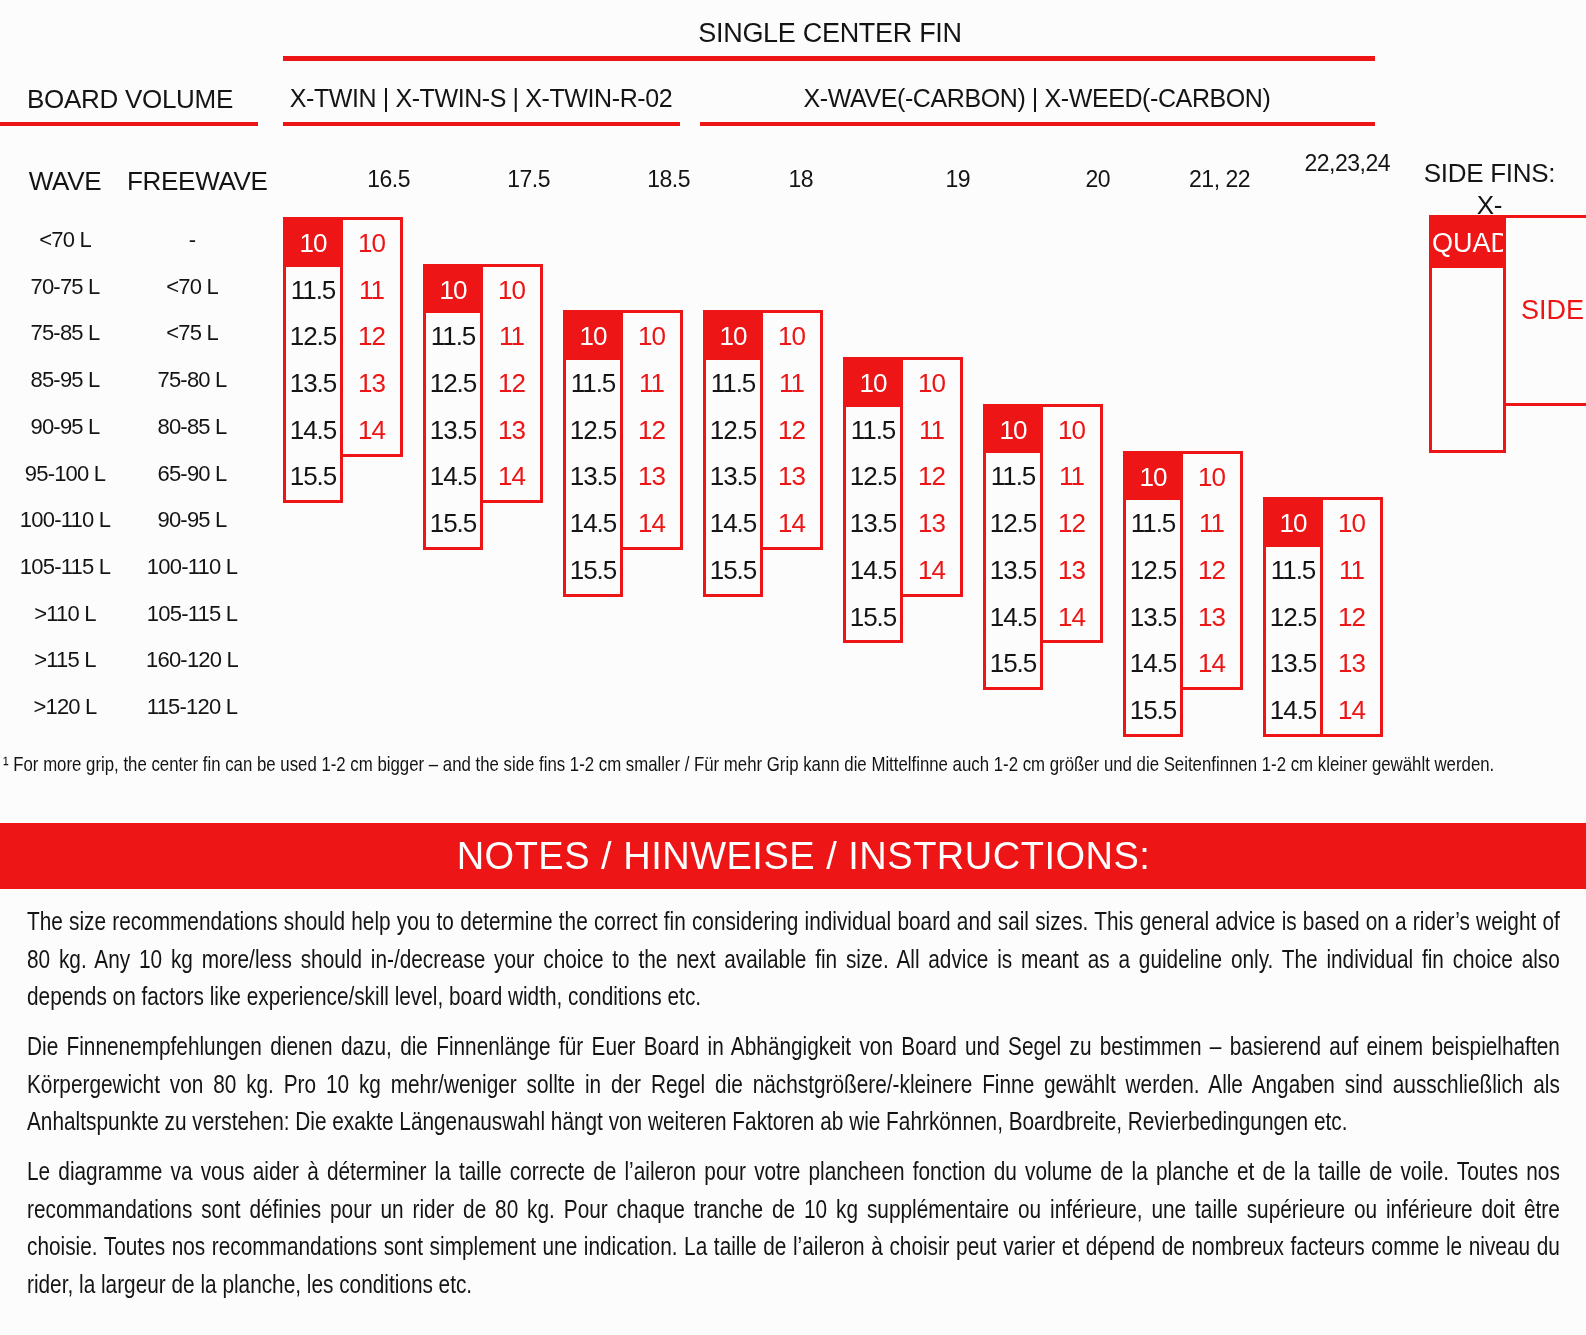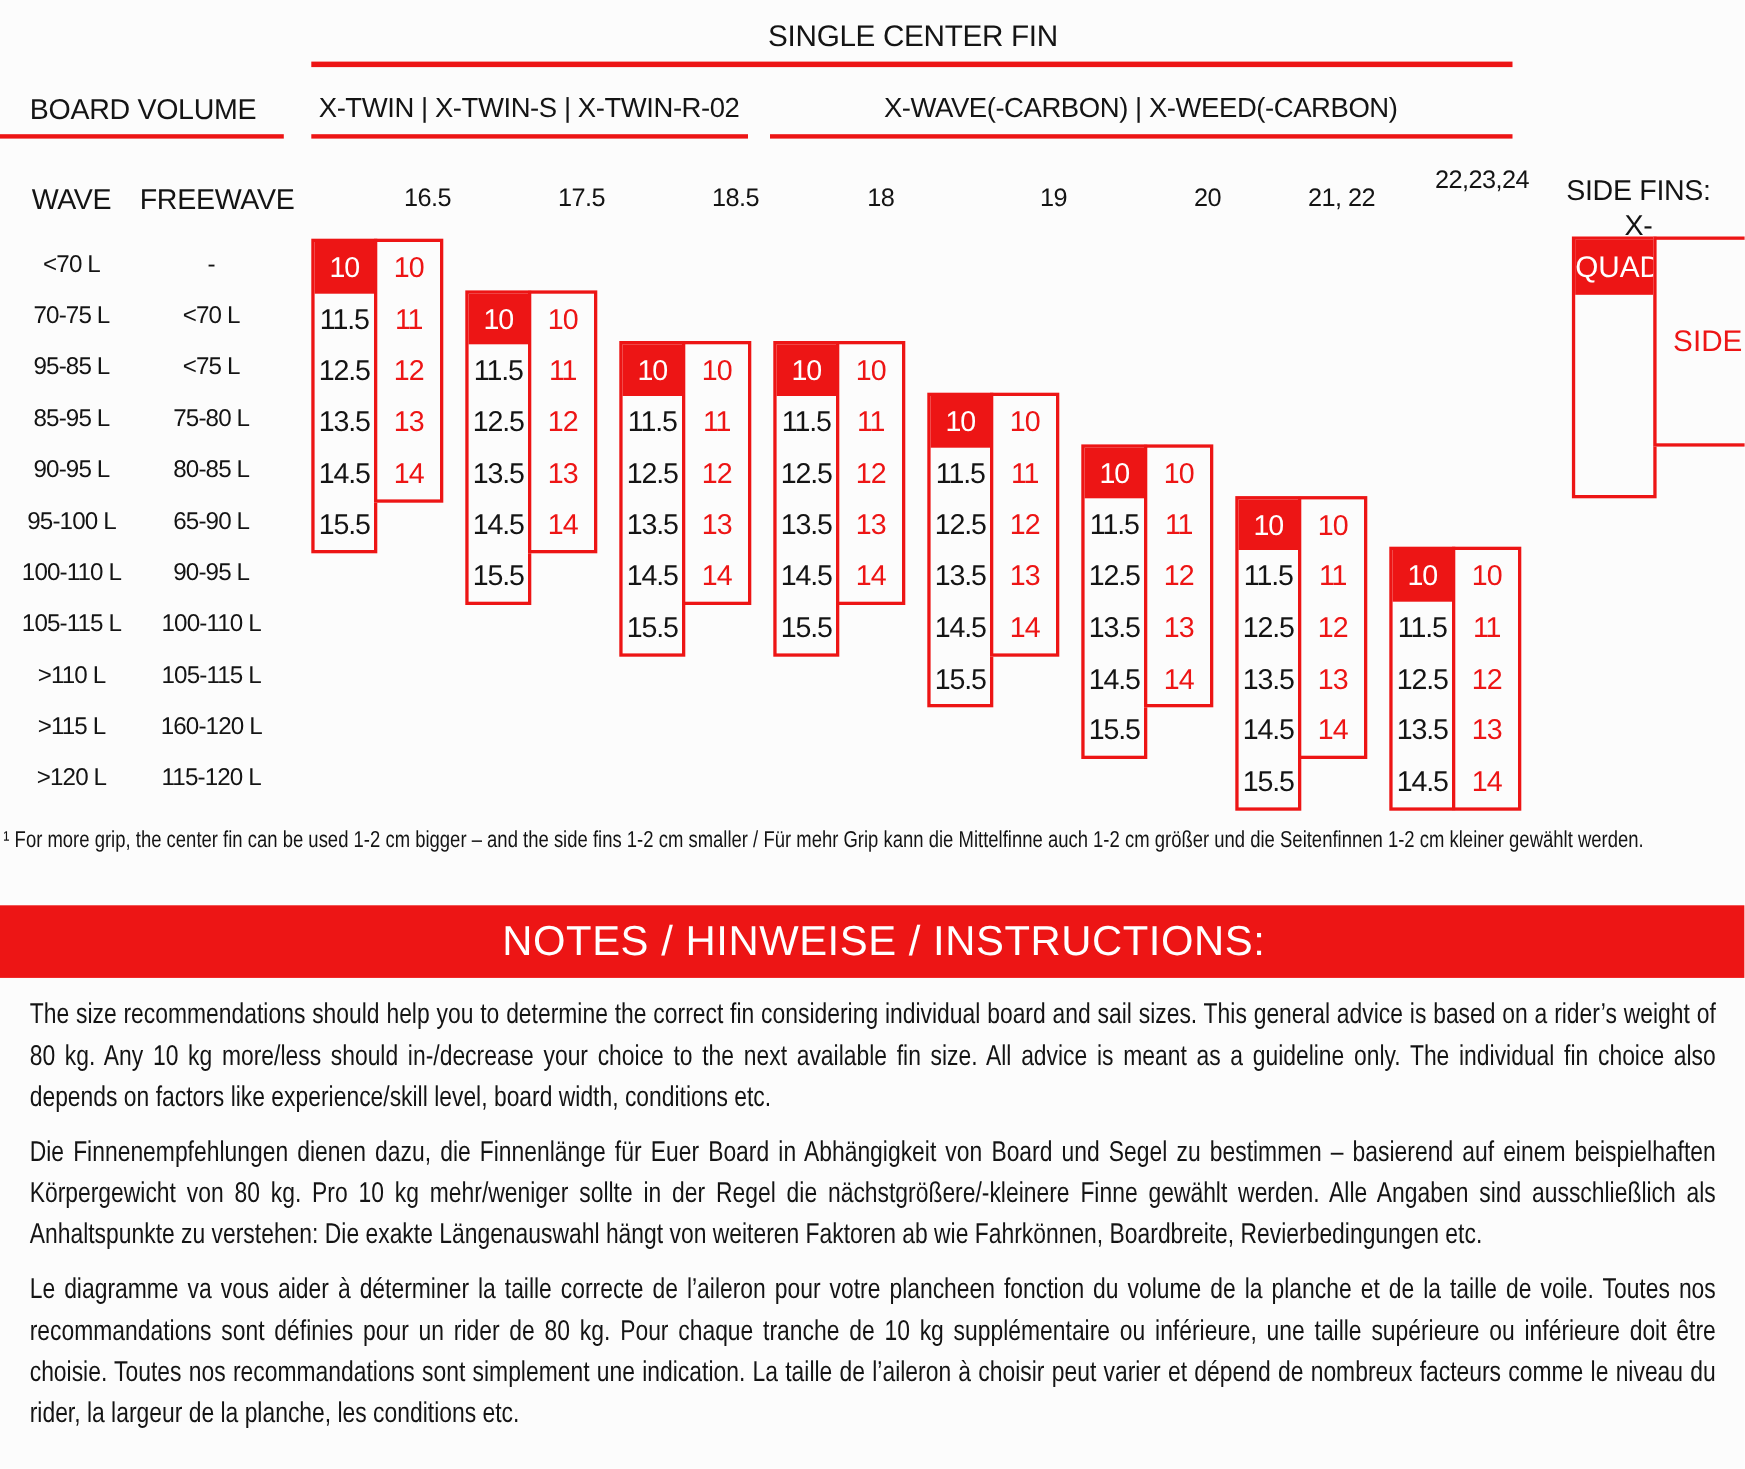--- a/index.html
+++ b/index.html
@@ -71,21 +71,21 @@
     <div class="sail-header" style="left: 550px; top: 166px; width: 140px;">18.5</div>
     <div class="sail-header" style="left: 673px; top: 166px; width: 140px;">18</div>
     <div class="sail-header" style="left: 830px; top: 166px; width: 140px;">19</div>
     <div class="sail-header" style="left: 970px; top: 166px; width: 140px;">20</div>
     <div class="sail-header" style="left: 1110px; top: 166px; width: 140px;">21, 22</div>
     <div class="sail-header" style="left: 1250px; top: 150px; width: 140px;">22,23,24</div>
     <div class="row-label" style="left: 0px; top: 217px; width: 130px;">&lt;70 L</div>
     <div class="row-label" style="left: 122px; top: 217px; width: 140px;">-</div>
     <div class="row-label" style="left: 0px; top: 263.7px; width: 130px;">70-75 L</div>
     <div class="row-label" style="left: 122px; top: 263.7px; width: 140px;">&lt;70 L</div>
-    <div class="row-label" style="left: 0px; top: 310.4px; width: 130px;">95-85 L</div>
+    <div class="row-label" style="left: 0px; top: 310.4px; width: 130px;">75-85 L</div>
     <div class="row-label" style="left: 122px; top: 310.4px; width: 140px;">&lt;75 L</div>
     <div class="row-label" style="left: 0px; top: 357.1px; width: 130px;">85-95 L</div>
     <div class="row-label" style="left: 122px; top: 357.1px; width: 140px;">75-80 L</div>
     <div class="row-label" style="left: 0px; top: 403.8px; width: 130px;">90-95 L</div>
     <div class="row-label" style="left: 122px; top: 403.8px; width: 140px;">80-85 L</div>
     <div class="row-label" style="left: 0px; top: 450.5px; width: 130px;">95-100 L</div>
     <div class="row-label" style="left: 122px; top: 450.5px; width: 140px;">65-90 L</div>
     <div class="row-label" style="left: 0px; top: 497.2px; width: 130px;">100-110 L</div>
     <div class="row-label" style="left: 122px; top: 497.2px; width: 140px;">90-95 L</div>
     <div class="row-label" style="left: 0px; top: 543.9px; width: 130px;">105-115 L</div>

